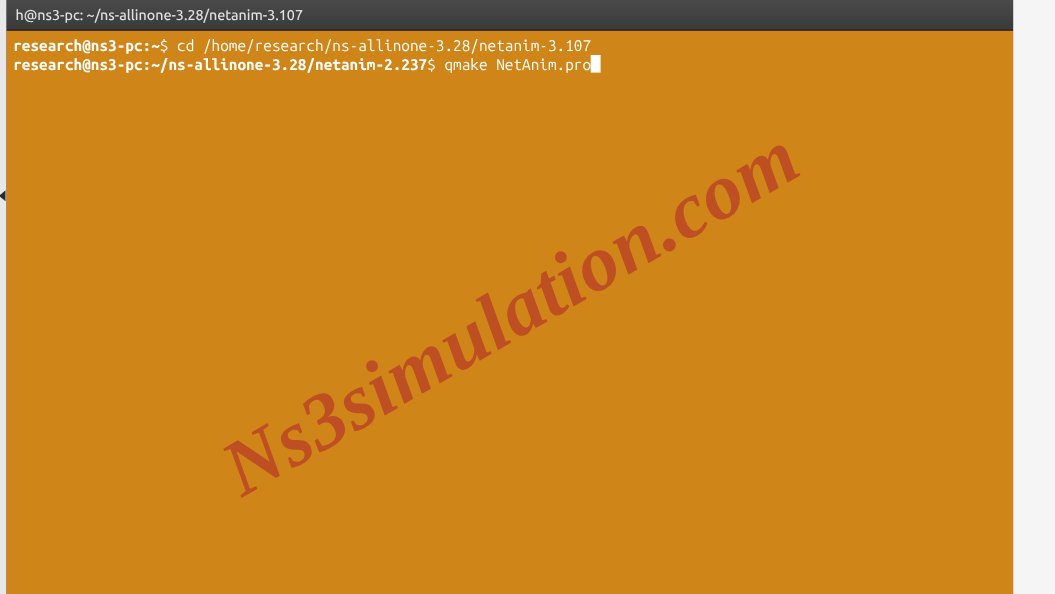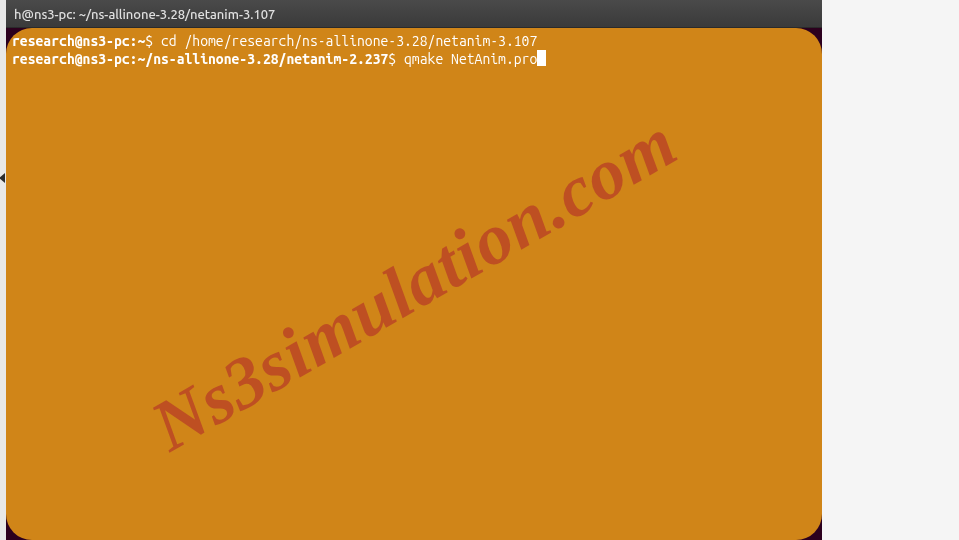--- a/index.html
+++ b/index.html
@@ -14,21 +14,21 @@
       background: #f5f5f5;
       font-family: "Ubuntu Mono", "DejaVu Sans Mono", monospace;
       position: relative;
       overflow: hidden;
     }
     
     .window {
       position: absolute;
       left: 6px;
       top: 0;
-      width: 816px;
+      width: 915px;
       height: 540px;
       background: #2c001e;
       display: flex;
       flex-direction: column;
     }
     
     .titlebar {
       height: 28px;
       background: linear-gradient(to bottom, #4a4a4a, #3a3a3a);
       display: flex;
@@ -43,21 +43,20 @@
     
     .terminal-body {
       flex: 1;
       background: #d08518;
       padding: 4px 6px;
       position: relative;
       font-size: 14px;
       line-height: 18px;
       color: #ffffff;
       overflow: hidden;
-      border-radius: 26px;
     }
     
     .terminal-line {
       white-space: pre;
       font-family: "Ubuntu Mono", "DejaVu Sans Mono", monospace;
     }
     
     .prompt-user {
       color: #ffffff;
       font-weight: bold;

